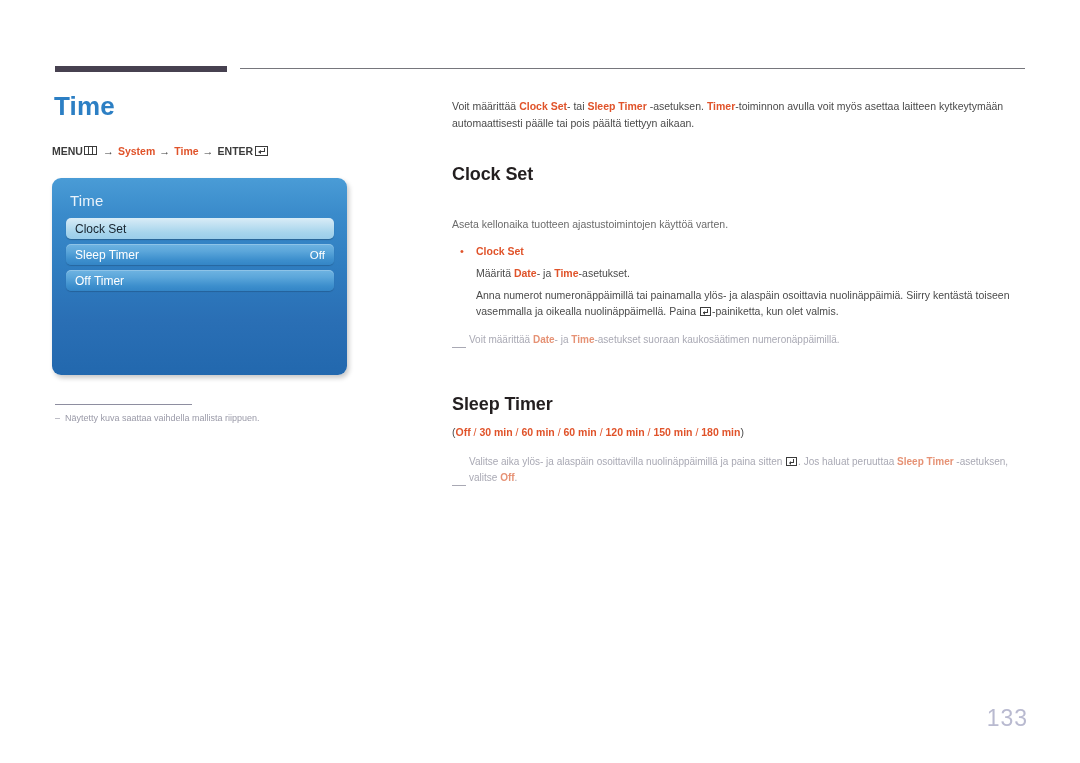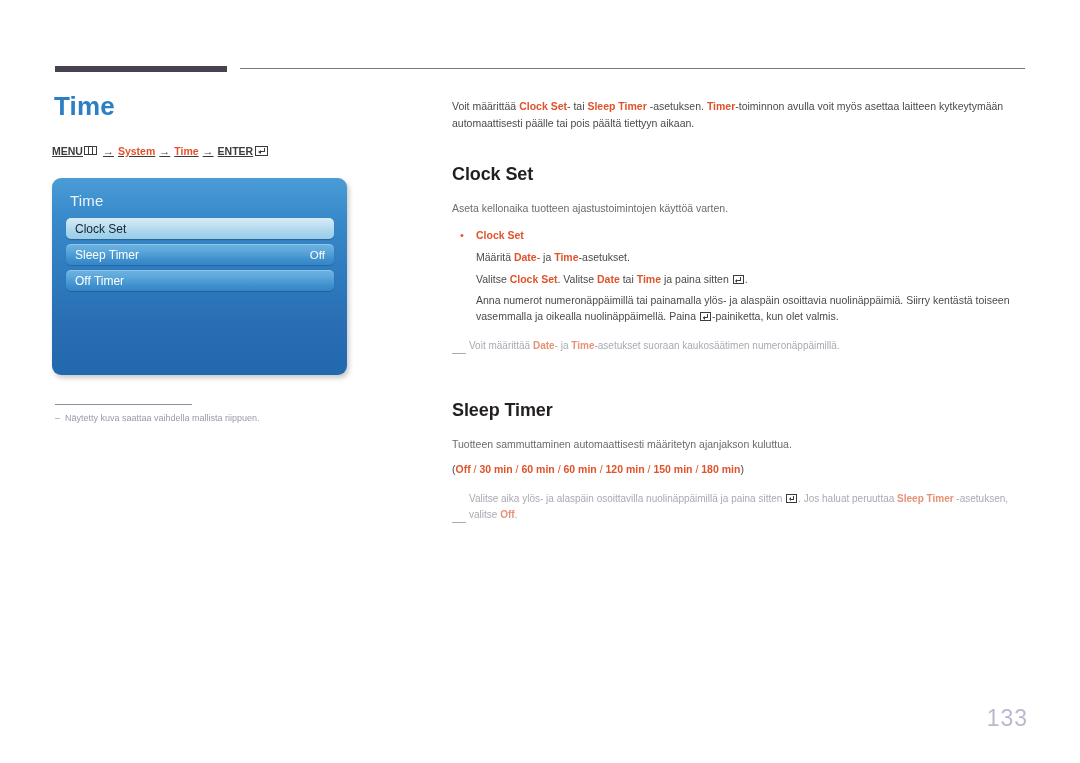--- a/index.html
+++ b/index.html
@@ -51,21 +51,20 @@
   }
   .breadcrumb {
     margin-top: 24px;
     font-size: 10.5px;
     font-weight: bold;
     color: #3b3b3b;
     white-space: nowrap;
     display: flex;
     align-items: center;
     gap: 0px;
-    text-decoration: underline;
   }
   .bc-accent { color: #e0532a; }
   .bc-arrow { color: #3b3b3b; padding: 0 4px; font-weight: normal; font-size: 11px;}
 
   
   .icon-menu {
     display: inline-block;
     width: 13px;
     height: 9px;
     border: 1.3px solid #3b3b3b;
@@ -219,21 +218,21 @@
     font-size: 18px;
     font-weight: bold;
     color: #231f20;
     margin: 32px 0 0 0;
     letter-spacing: -.1px;
   }
   .sec-title.second { margin-top: 46px; }
   .sec-desc {
     font-size: 10.5px;
     color: #6b6b6b;
-    margin: 15px 0 0 0;
+    margin: 31px 0 0 0;
     line-height: 1.55;
   }
   .bullet-block {
     margin: 11px 0 0 0;
   }
   .bullet-row {
     display: flex;
     align-items: flex-start;
     gap: 0;
   }
@@ -364,37 +363,33 @@
   <div class="bullet-block">
     <div class="bullet-row">
       <div class="bullet-dot">•</div>
       <div class="bullet-head">Clock Set</div>
     </div>
     <div class="bullet-body">
       <p>
         <span>Määritä </span><span class="b-accent">Date</span><span>- ja </span><span class="b-accent">Time</span><span>-asetukset.</span>
       </p>
       <p>
-        <span>Valitse </span><span class="b-accent">Clock Set</span><span>. Valitse </span><span class="b-accent">Date</span><span> tai </span><span class="b-accent">Time</span><span> ja paina sitten </span><span class="icon-enter inline"></span><span>.</span>
-      </p>
-      <p>
         <span>Anna numerot numeronäppäimillä tai painamalla ylös- ja alaspäin osoittavia nuolinäppäimiä. Siirry kentästä toiseen vasemmalla ja oikealla nuolinäppäimellä. Paina </span><span class="icon-enter inline"></span><span>-painiketta, kun olet valmis.</span>
       </p>
     </div>
   </div>
 
   <div class="note">
     <div class="note-dash"></div>
     <div class="note-text">
       <span>Voit määrittää </span><span class="b">Date</span><span>- ja </span><span class="b">Time</span><span>-asetukset suoraan kaukosäätimen numeronäppäimillä.</span>
     </div>
   </div>
 
   <h2 class="sec-title second">Sleep Timer</h2>
-  <p class="sec-desc">Tuotteen sammuttaminen automaattisesti määritetyn ajanjakson kuluttua.</p>
 
   <p class="opts">
     <span class="paren">(</span><b>Off</b><span> / </span><b>30 min</b><span> / </span><b>60 min</b><span> / </span><b>60 min</b><span> / </span><b>120 min</b><span> / </span><b>150 min</b><span> / </span><b>180 min</b><span class="paren">)</span>
   </p>
 
   <div class="note">
     <div class="note-dash"></div>
     <div class="note-text">
       <span>Valitse aika ylös- ja alaspäin osoittavilla nuolinäppäimillä ja paina sitten </span><span class="icon-enter inline"></span><span>. Jos haluat peruuttaa </span><span class="b">Sleep Timer</span><span> -asetuksen, valitse </span><span class="b">Off</span><span>.</span>
     </div>

